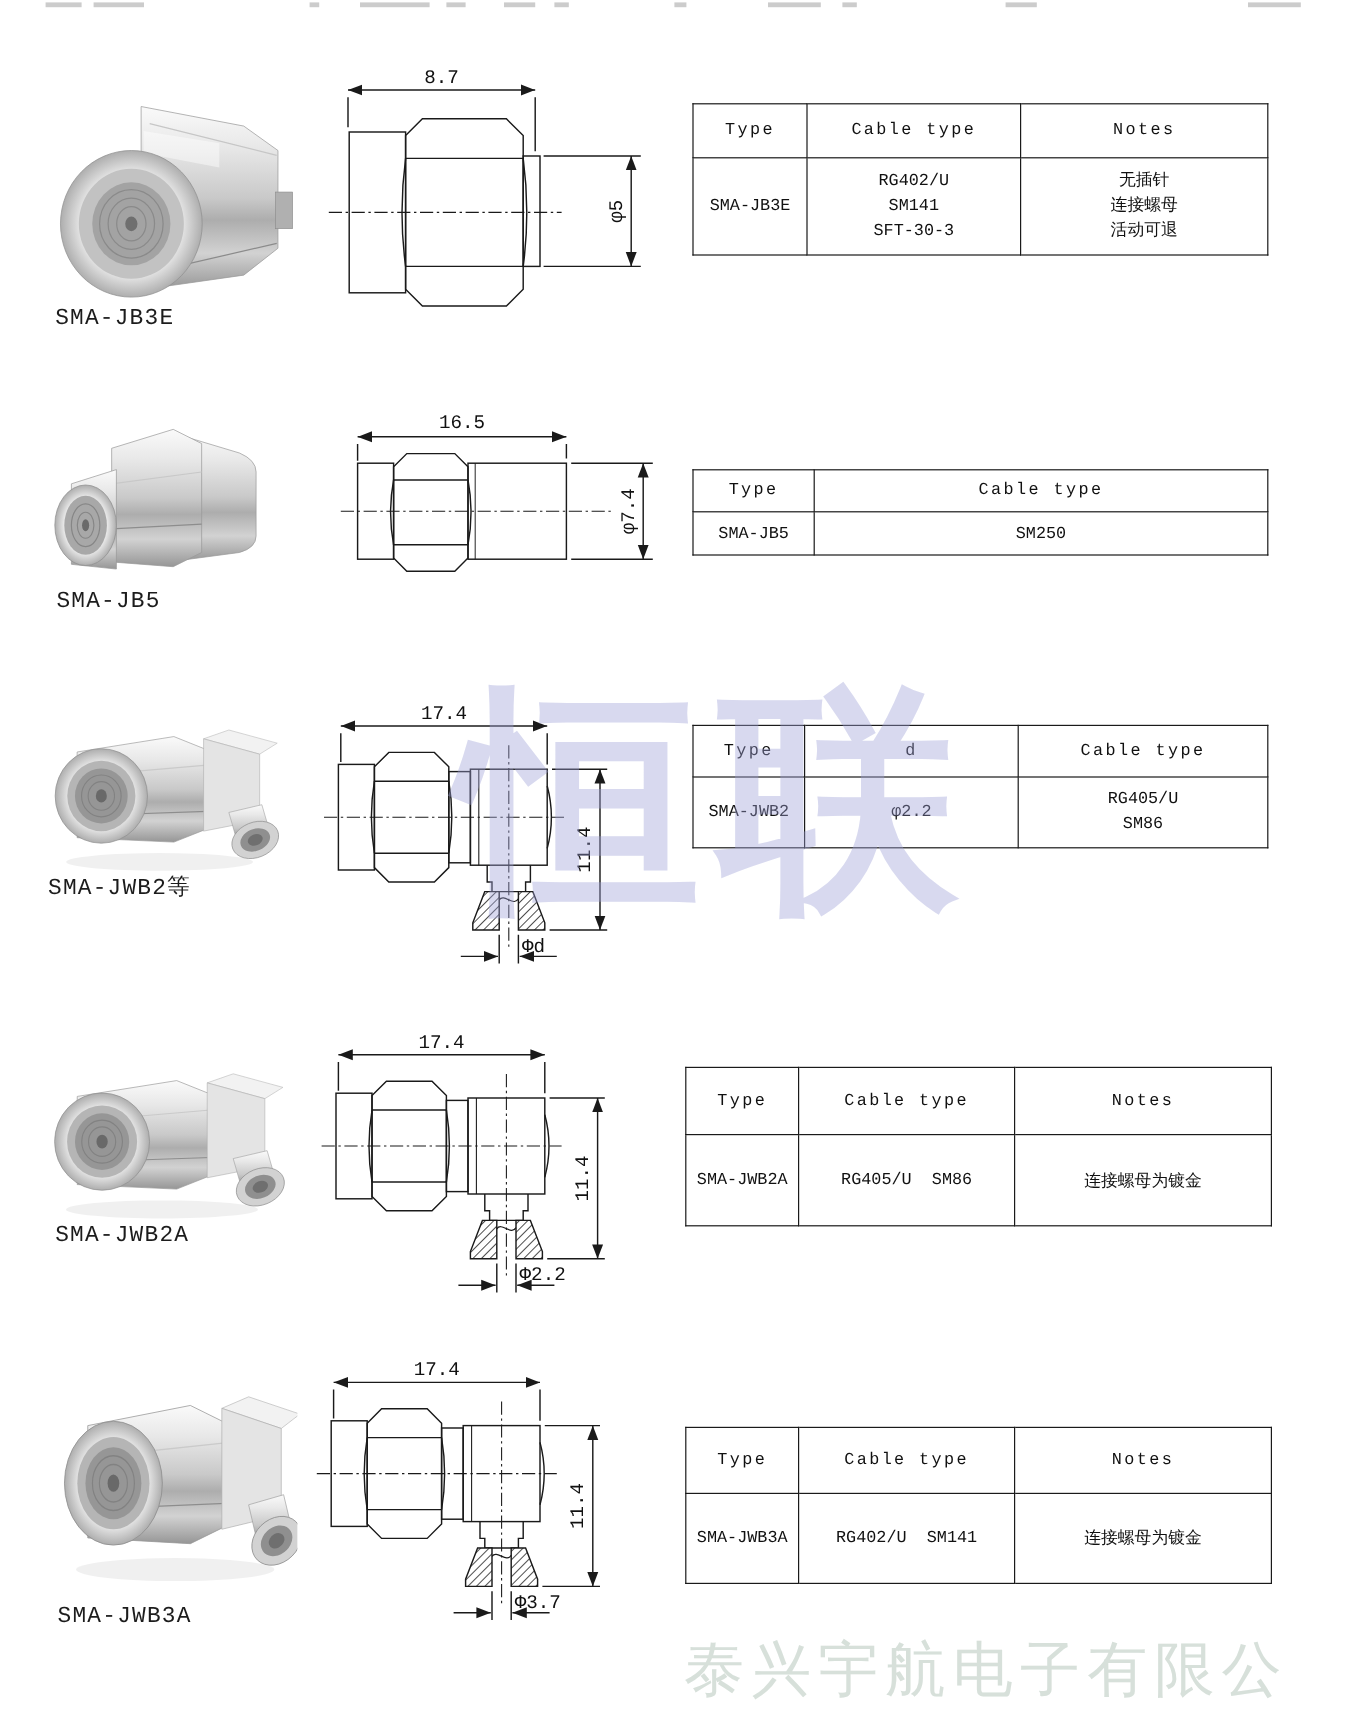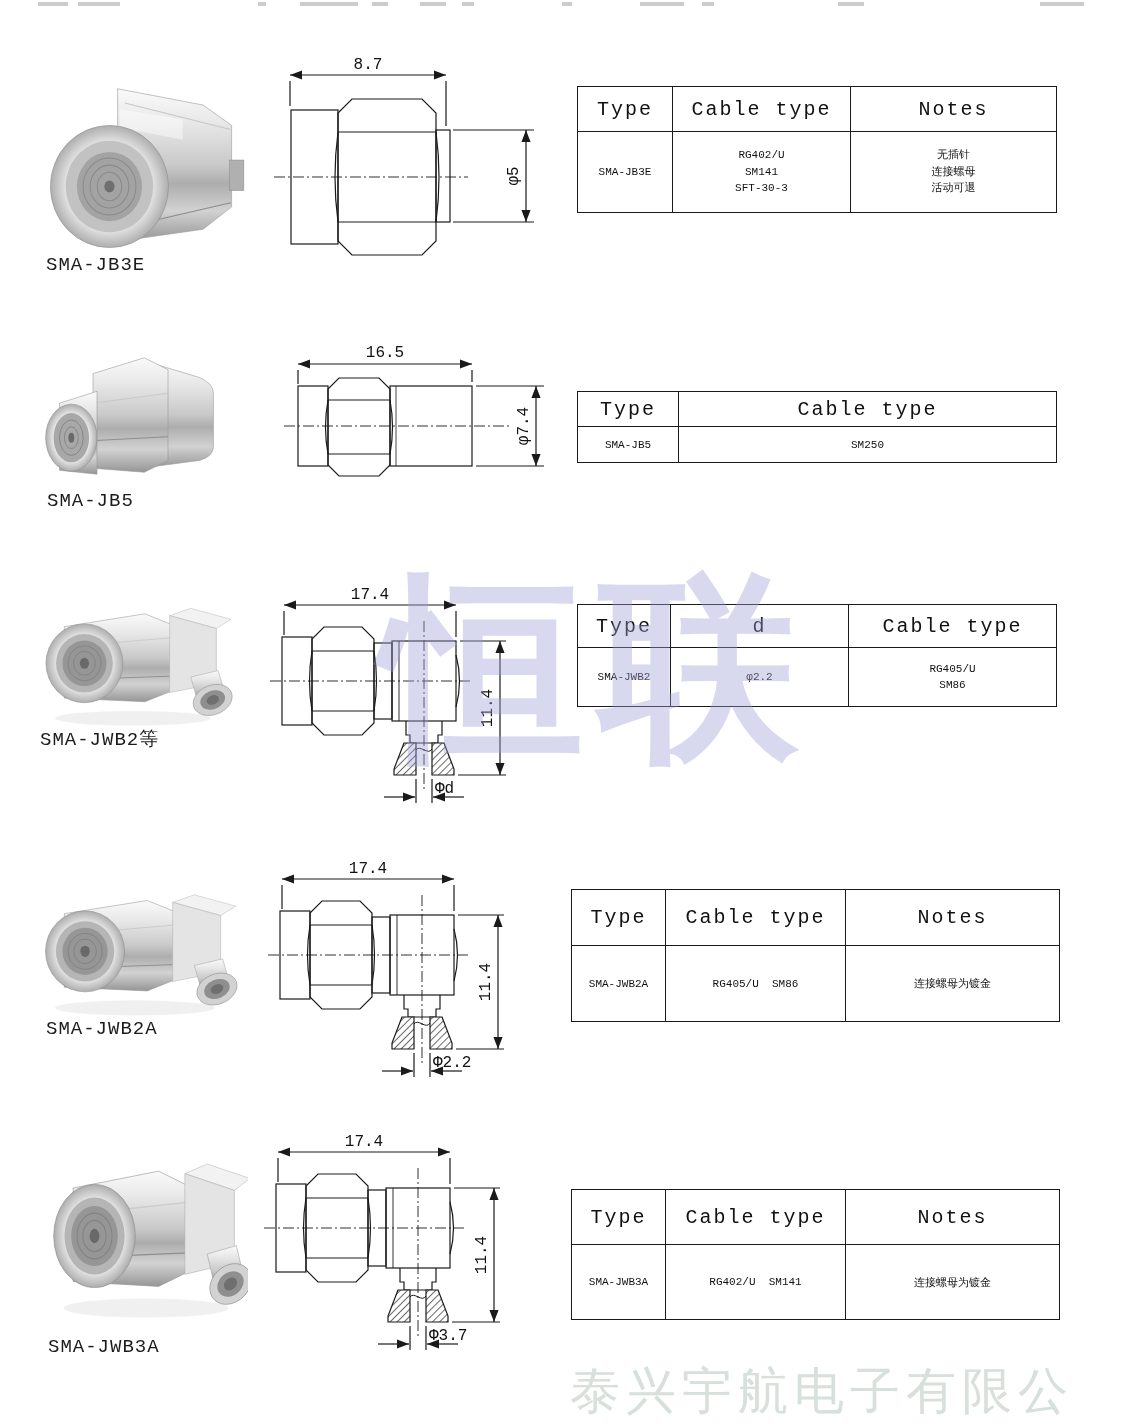--- a/index.html
+++ b/index.html
@@ -9,22 +9,22 @@
   .rem i{position:absolute;top:2px;height:4px;background:#9a9a9a;opacity:.5;display:block;}
   
   .photo{position:absolute;filter:blur(.4px);}
   
   .drawing{position:absolute;}
   .drawing text{fill:#111;font-family:"Liberation Mono","DejaVu Sans Mono",monospace;font-size:16px;}
   
   .dtable{position:absolute;border-collapse:collapse;table-layout:fixed;background:transparent;}
   .dtable td{border:1.6px solid #1a1a1a;text-align:center;vertical-align:middle;
              font-family:"Liberation Mono","DejaVu Sans Mono",monospace;
-             font-size:11px;color:#111;padding:2px 4px;}
-  .dtable td.hd{font-size:20px;letter-spacing:2px;text-align:center;}
+             font-size:14px;color:#111;padding:2px 4px;}
+  .dtable td.hd{font-size:14px;letter-spacing:2px;text-align:center;}
   .dtable .ml{line-height:1.5;}
   .gap{white-space:pre;}
   
   .photo-label{position:absolute;font-family:"Liberation Mono","DejaVu Sans Mono",monospace;
                font-size:19px;color:#1c1c1c;letter-spacing:1px;}
   
   .wm-center{position:absolute;left:383px;top:568px;font-size:200px;line-height:1;
              font-weight:700;letter-spacing:16px;color:rgba(158,160,214,0.40);
              pointer-events:none;font-family:"Liberation Sans",sans-serif;}
   .wm-bottom{position:absolute;left:570px;top:1358px;font-size:50px;letter-spacing:6px;

